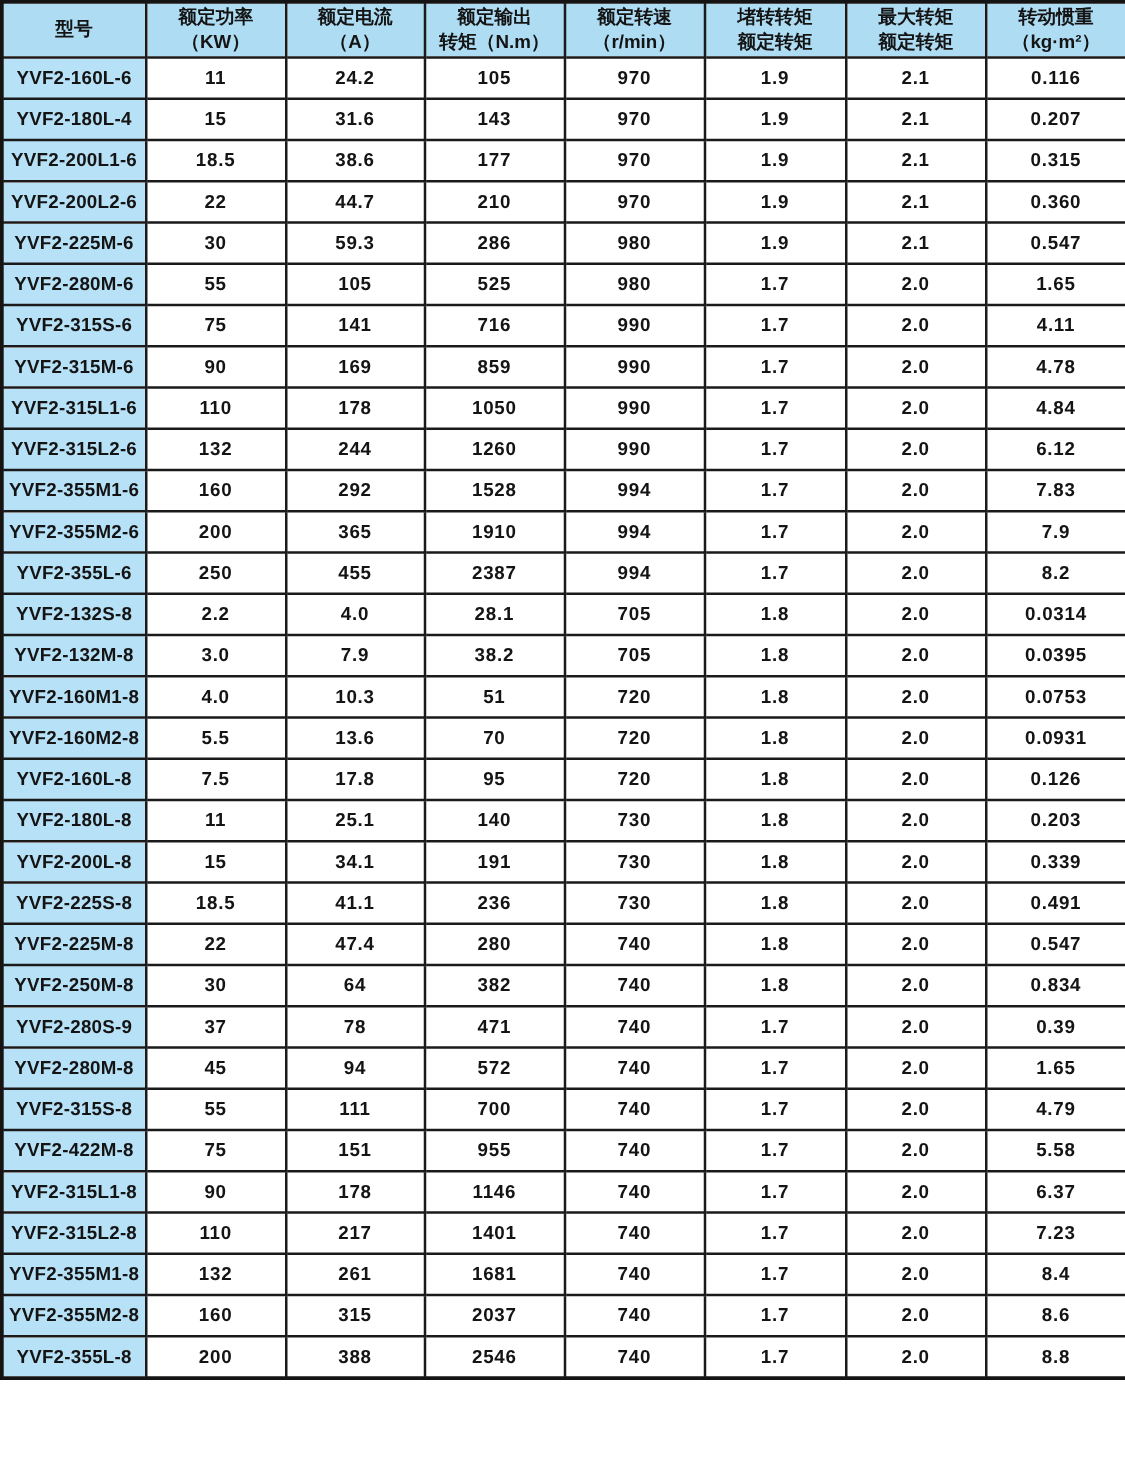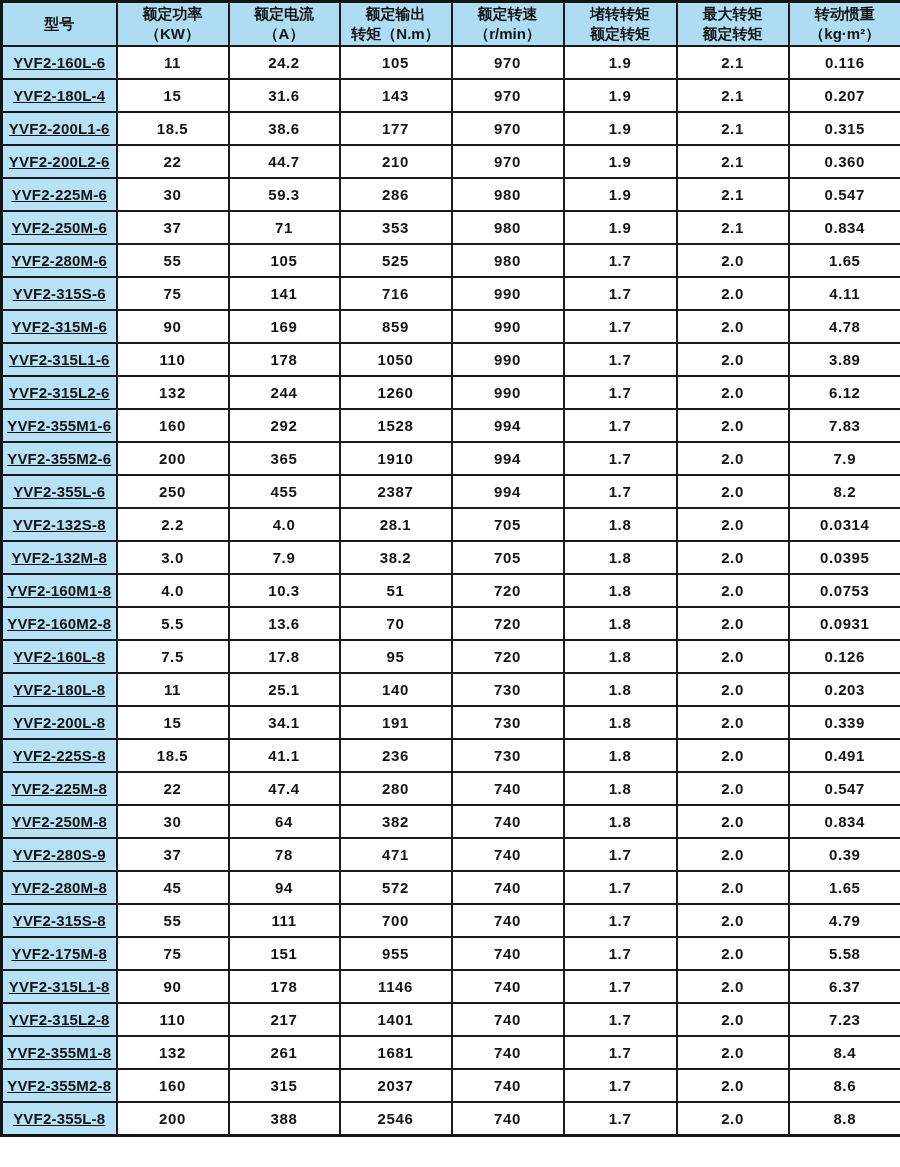--- a/index.html
+++ b/index.html
@@ -40,21 +40,20 @@
     height: 33px;
   }
   .spec-table tbody td {
     background: #ffffff;
     font-size: 15px;
     letter-spacing: 0.6px;
   }
   .spec-table tbody td.model-cell {
     background: #b7e1f6;
     letter-spacing: 0.2px;
-    text-decoration: underline;
   }
   .hdr-line { display: block; }
 </style>
 </head>
 <body>
 
 <div class="table-wrap">
   <table class="spec-table">
     <colgroup>
       <col style="width:115px">
@@ -146,30 +145,20 @@
           <td class="model-cell">YVF2-225M-6</td>
           <td class="value-cell">30</td>
           <td class="value-cell">59.3</td>
           <td class="value-cell">286</td>
           <td class="value-cell">980</td>
           <td class="value-cell">1.9</td>
           <td class="value-cell">2.1</td>
           <td class="value-cell">0.547</td>
         </tr>
         <tr>
-          <td class="model-cell">YVF2-250M-6</td>
-          <td class="value-cell">37</td>
-          <td class="value-cell">71</td>
-          <td class="value-cell">353</td>
-          <td class="value-cell">980</td>
-          <td class="value-cell">1.9</td>
-          <td class="value-cell">2.1</td>
-          <td class="value-cell">0.834</td>
-        </tr>
-        <tr>
           <td class="model-cell">YVF2-280M-6</td>
           <td class="value-cell">55</td>
           <td class="value-cell">105</td>
           <td class="value-cell">525</td>
           <td class="value-cell">980</td>
           <td class="value-cell">1.7</td>
           <td class="value-cell">2.0</td>
           <td class="value-cell">1.65</td>
         </tr>
         <tr>
@@ -193,21 +182,21 @@
           <td class="value-cell">4.78</td>
         </tr>
         <tr>
           <td class="model-cell">YVF2-315L1-6</td>
           <td class="value-cell">110</td>
           <td class="value-cell">178</td>
           <td class="value-cell">1050</td>
           <td class="value-cell">990</td>
           <td class="value-cell">1.7</td>
           <td class="value-cell">2.0</td>
-          <td class="value-cell">3.89</td>
+          <td class="value-cell">4.84</td>
         </tr>
         <tr>
           <td class="model-cell">YVF2-315L2-6</td>
           <td class="value-cell">132</td>
           <td class="value-cell">244</td>
           <td class="value-cell">1260</td>
           <td class="value-cell">990</td>
           <td class="value-cell">1.7</td>
           <td class="value-cell">2.0</td>
           <td class="value-cell">6.12</td>
@@ -366,21 +355,21 @@
           <td class="model-cell">YVF2-315S-8</td>
           <td class="value-cell">55</td>
           <td class="value-cell">111</td>
           <td class="value-cell">700</td>
           <td class="value-cell">740</td>
           <td class="value-cell">1.7</td>
           <td class="value-cell">2.0</td>
           <td class="value-cell">4.79</td>
         </tr>
         <tr>
-          <td class="model-cell">YVF2-175M-8</td>
+          <td class="model-cell">YVF2-422M-8</td>
           <td class="value-cell">75</td>
           <td class="value-cell">151</td>
           <td class="value-cell">955</td>
           <td class="value-cell">740</td>
           <td class="value-cell">1.7</td>
           <td class="value-cell">2.0</td>
           <td class="value-cell">5.58</td>
         </tr>
         <tr>
           <td class="model-cell">YVF2-315L1-8</td>

